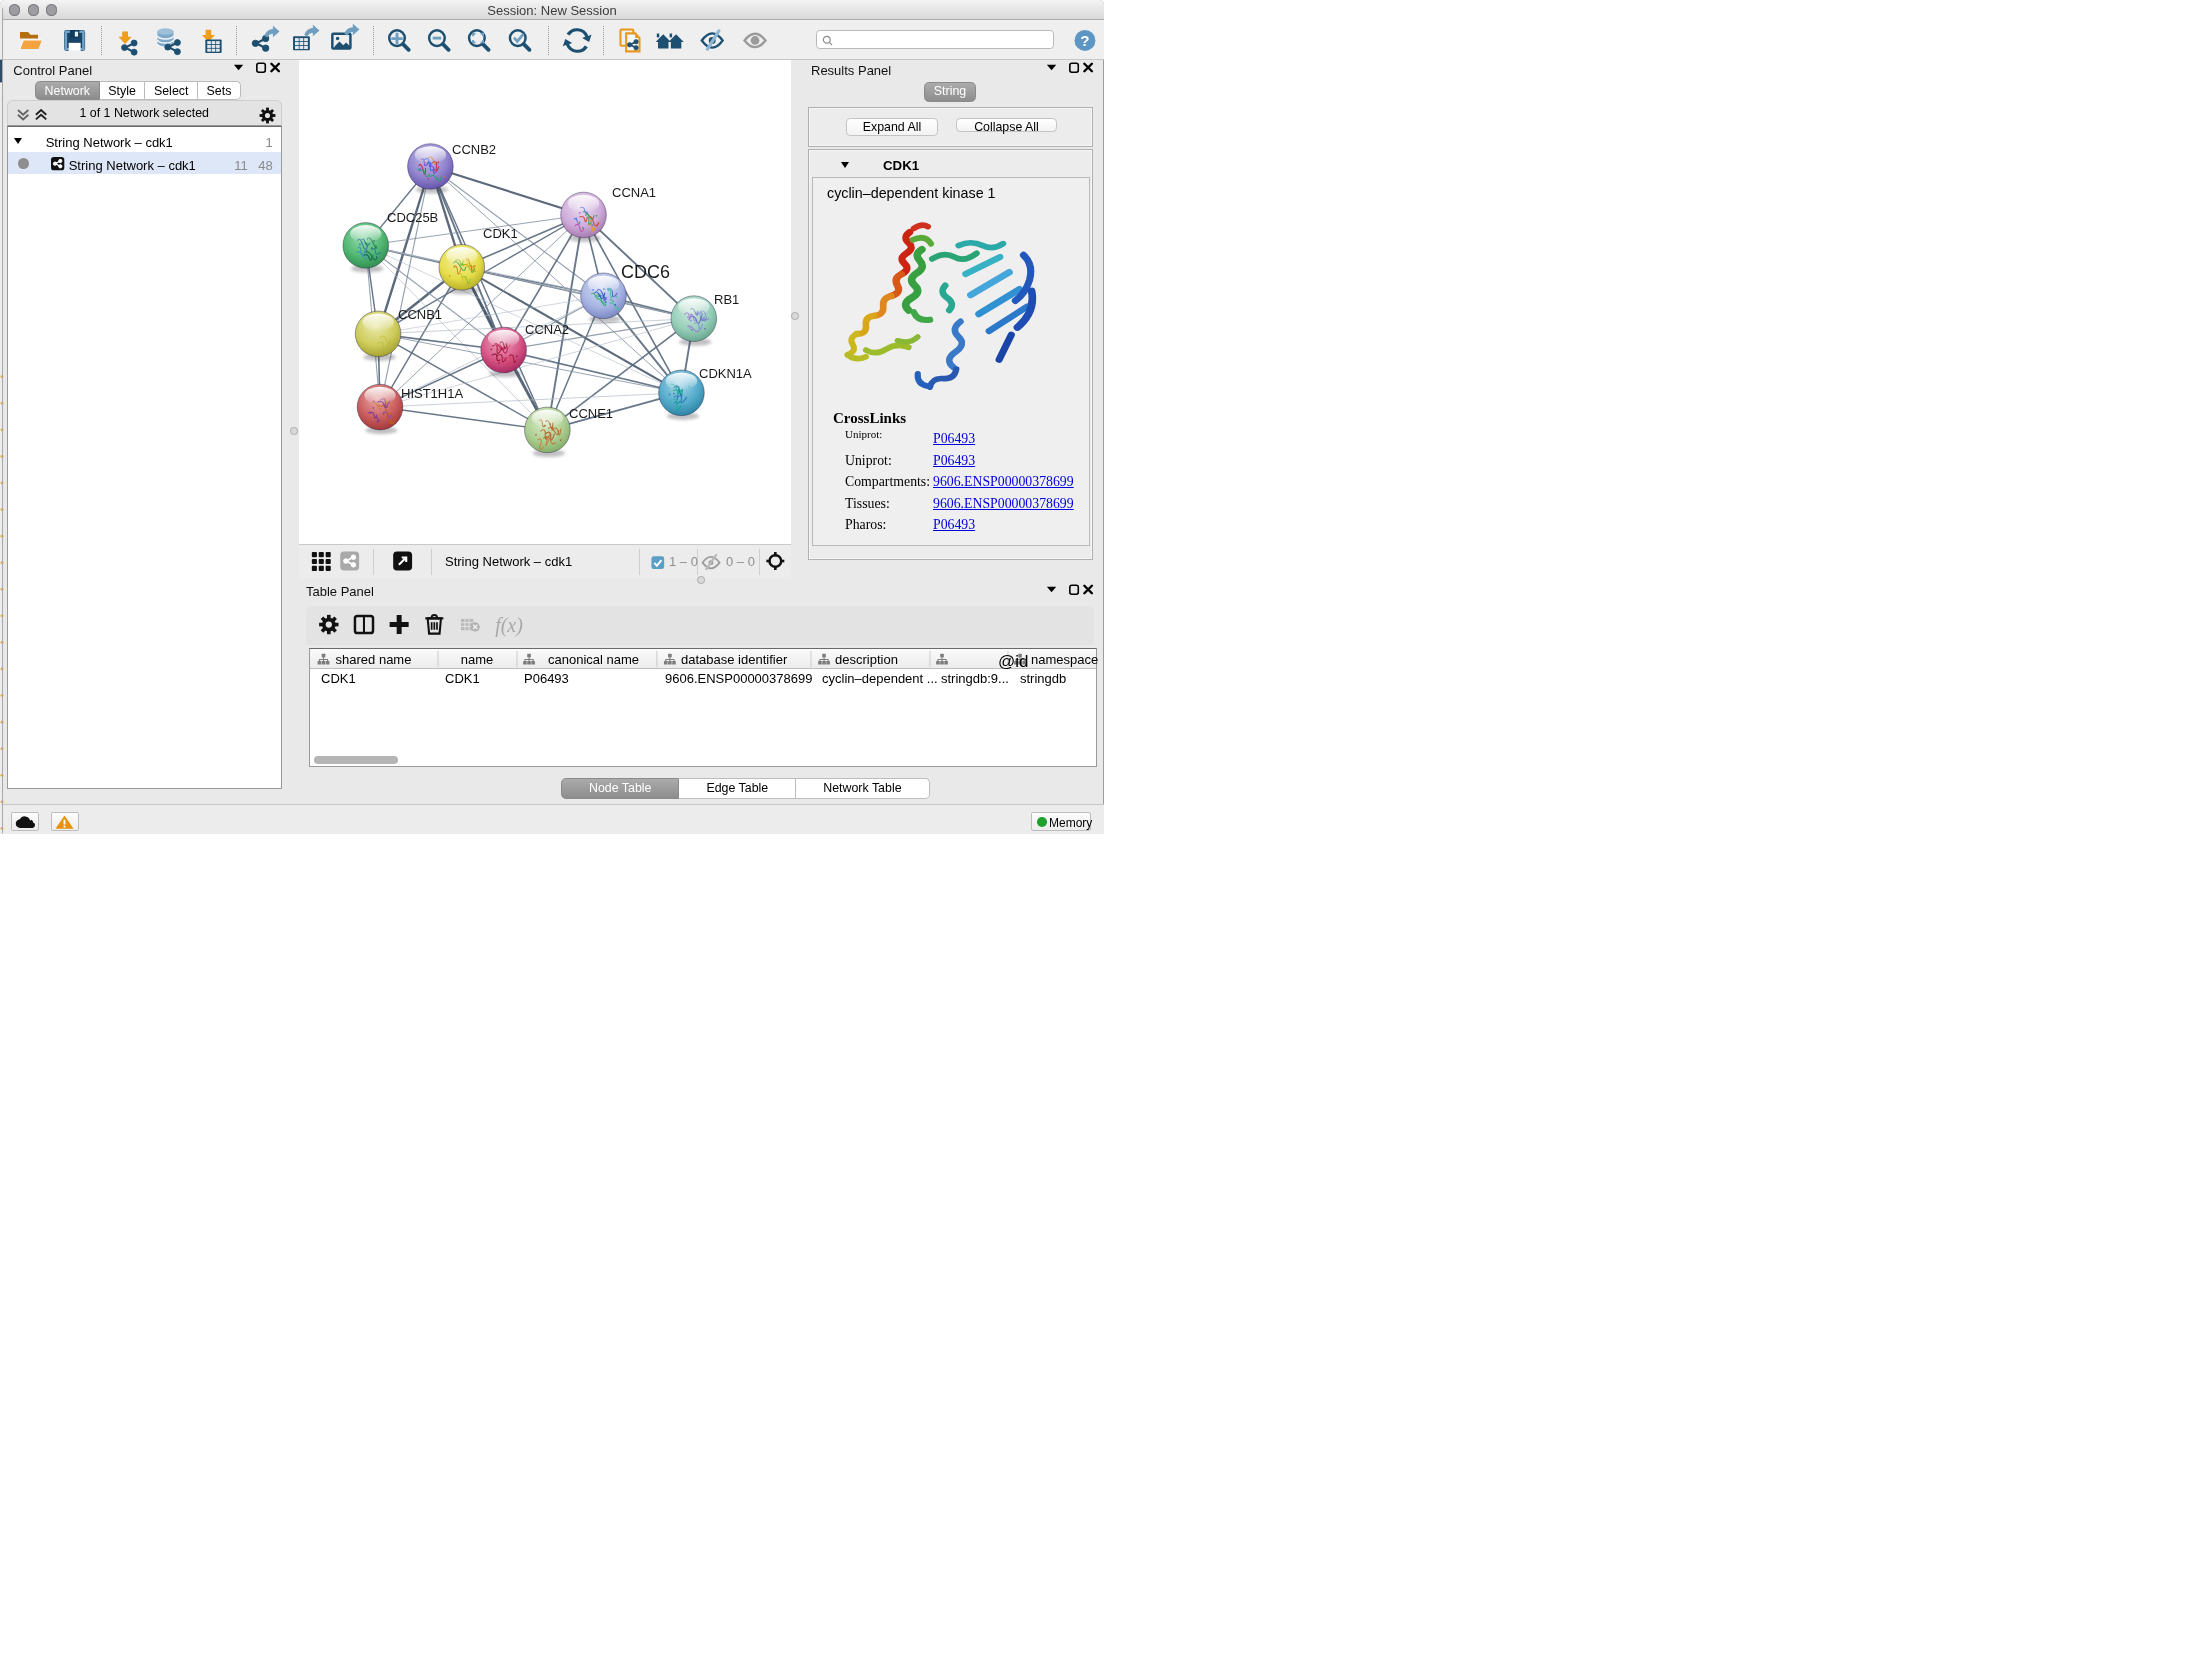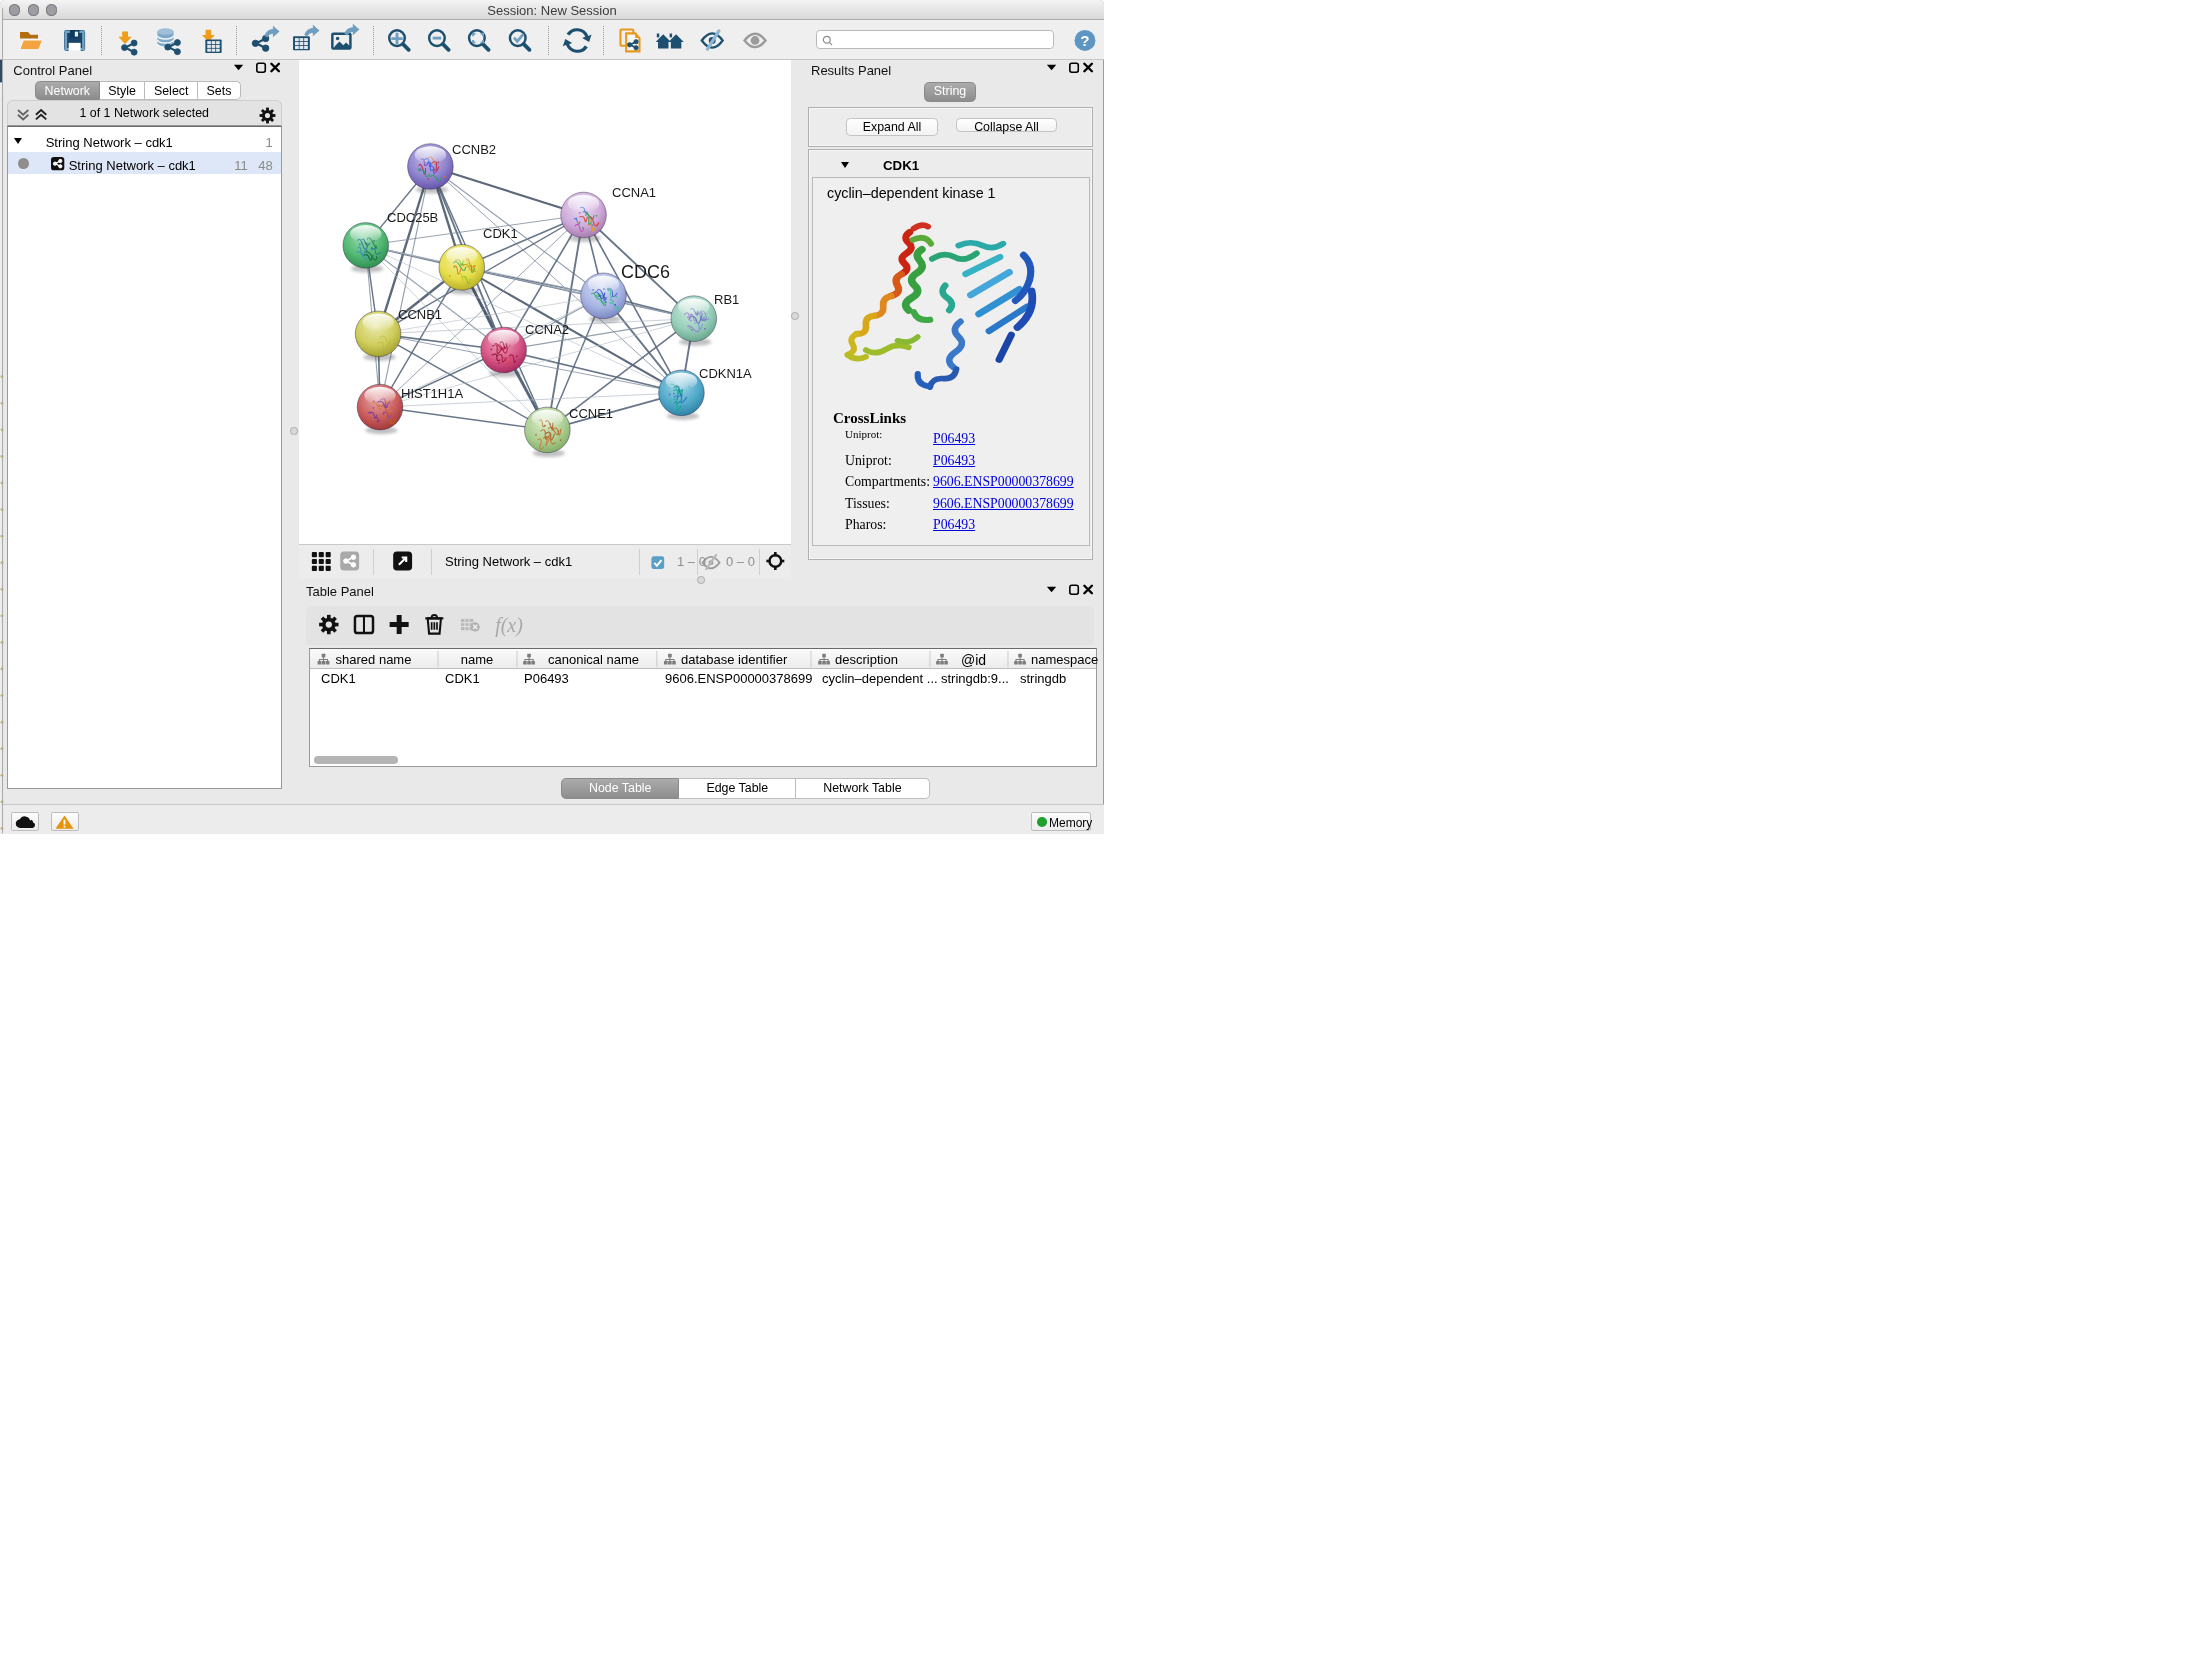--- a/index.html
+++ b/index.html
@@ -689,21 +689,21 @@
       </g>
 <g transform="translate(492,8)" fill="none" stroke="#111">
         <circle cx="10" cy="10" r="6.2" stroke-width="2.6"></circle>
         <line x1="10" y1="0.5" x2="10" y2="5" stroke-width="2.8"></line>
         <line x1="10" y1="15" x2="10" y2="19.5" stroke-width="2.8"></line>
         <line x1="0.5" y1="10" x2="5" y2="10" stroke-width="2.8"></line>
         <line x1="15" y1="10" x2="19.5" y2="10" stroke-width="2.8"></line>
       </g>
 </svg>
 <div class="abs" style="left:445px;top:554px;font-size:13px;">String Network – cdk1</div>
-<div class="abs" style="left:669px;top:554px;font-size:13px;color:#8f8f8f;margin-left:8px;">1 – 0</div>
+<div class="abs" style="left:669px;top:554px;font-size:13px;color:#8f8f8f;">1 – 0</div>
 <div class="abs" style="left:726px;top:554px;font-size:13px;color:#8f8f8f;">0 – 0</div>
 
 <div class="panel-title" style="left:811px; top:63px;">Results Panel</div>
 <svg style="left:1039px;top:60px;" width="57" height="15" viewBox="0 0 60 16">
       <polygon points="8,5 18,5 13,11" fill="#000"></polygon>
       <rect x="32.5" y="3.5" width="9" height="9.5" rx="2" fill="none" stroke="#000" stroke-width="1.7"></rect>
       <path d="M48,4 l8,8 M56,4 l-8,8" stroke="#000" stroke-width="2.6" stroke-linecap="round"></path>
     </svg>
 <div class="abs" style="left:924px;top:82px;width:52px;height:20px;background:linear-gradient(#ababab,#8d8d8d);border:1px solid #8a8a8a;border-radius:4.8px;color:#fff;text-align:center;line-height:17px;font-size:12.4px;">String</div>
 <div class="rbox" style="left:808px; top:107px; width:285px; height:40px;"></div>
@@ -828,21 +828,21 @@
 <use href="#hier" x="372" y="5"></use>
 <use href="#hier" x="534" y="5"></use>
 <use href="#hier" x="658" y="5"></use>
 <use href="#hier" x="740" y="5"></use>
 </svg>
 <div class="abs" style="left:310px;top:652px;width:127px;text-align:center;font-size:13px;">shared name</div>
 <div class="abs" style="left:438px;top:652px;width:78px;text-align:center;font-size:13px;">name</div>
 <div class="abs" style="left:548px;top:652px;font-size:13px;">canonical name</div>
 <div class="abs" style="left:681px;top:652px;font-size:13px;">database identifier</div>
 <div class="abs" style="left:835px;top:652px;font-size:13px;">description</div>
-<div class="abs" style="left:961px;top:652px;font-size:14px;">@id</div>
+<div class="abs" style="left:998px;top:652px;font-size:17px;">@id</div>
 <div class="abs" style="left:1031px;top:652px;font-size:13px;">namespace</div>
 <div class="abs" style="left:321px;top:671px;font-size:13px;">CDK1</div>
 <div class="abs" style="left:445px;top:671px;font-size:13px;">CDK1</div>
 <div class="abs" style="left:524px;top:671px;font-size:13px;">P06493</div>
 <div class="abs" style="left:665px;top:671px;font-size:13px;">9606.ENSP00000378699</div>
 <div class="abs" style="left:822px;top:671px;font-size:13px;">cyclin–dependent ...</div>
 <div class="abs" style="left:941px;top:671px;font-size:13px;">stringdb:9...</div>
 <div class="abs" style="left:1020px;top:671px;font-size:13px;">stringdb</div>
 <div class="abs" style="left:314px;top:756px;width:84px;height:7.6px;background:#b5b5b5;border-radius:3.8px;"></div>
 <div class="bottom-tabs">

